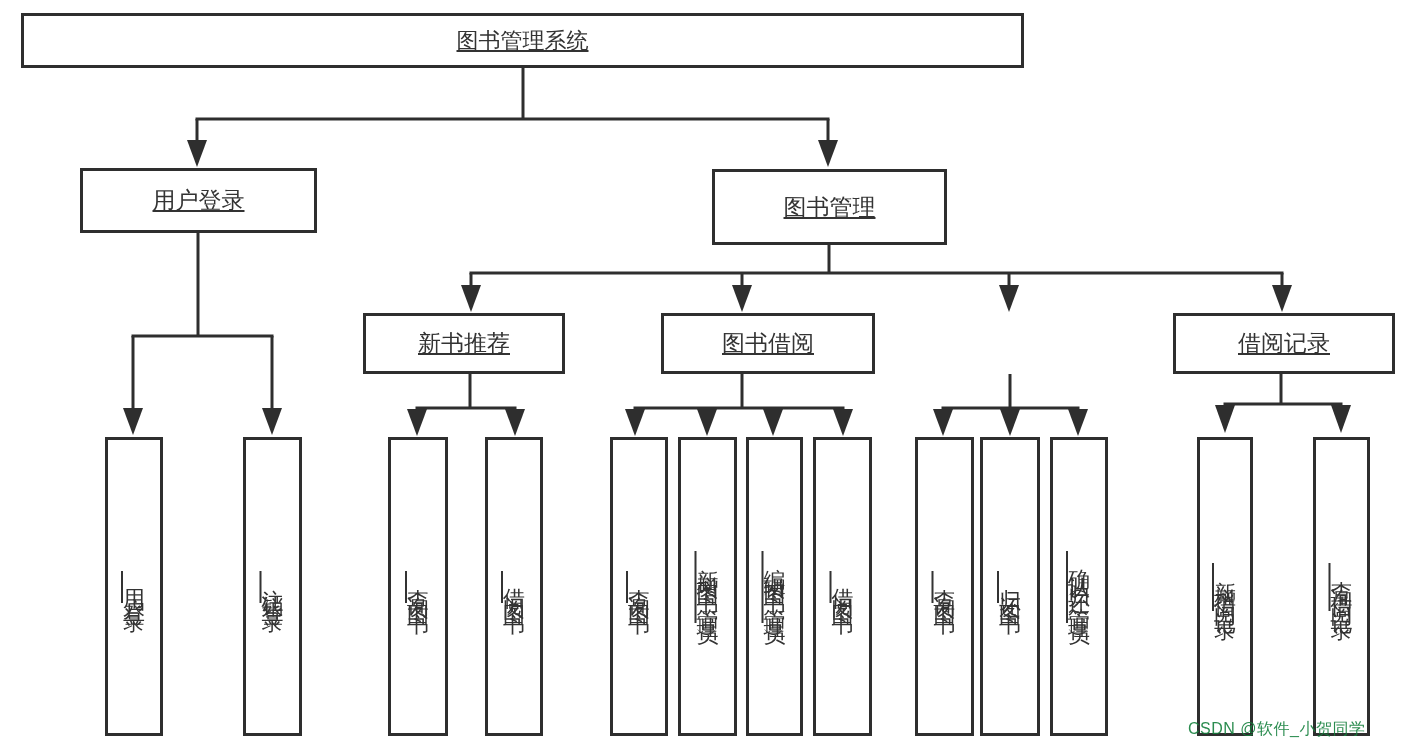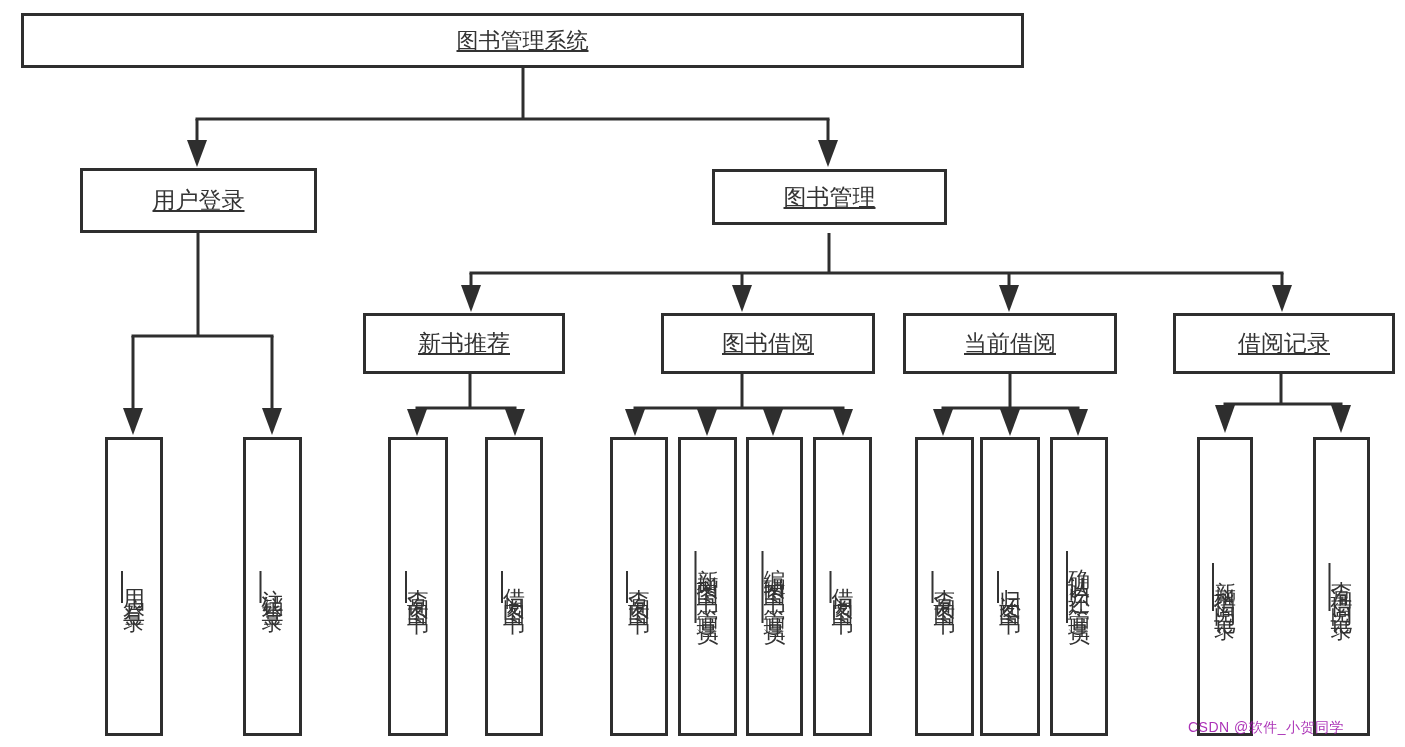--- a/index.html
+++ b/index.html
@@ -14,22 +14,22 @@
     box-sizing:border-box;text-align:center;text-decoration:underline;
   }
   .root-box{font-size:22px;}
   .lvl-box{font-size:23px;}
   .leaf-box{top:437px;height:299px;font-size:22px;}
   .vtext{
     writing-mode:vertical-rl;text-orientation:mixed;
     letter-spacing:8px;line-height:1;white-space:nowrap;
   }
   .watermark{
-    position:absolute;left:1188px;top:719px;font-size:14px;
-    color:#a21caf;opacity:.9;letter-spacing:.5px;white-space:nowrap;
+    position:absolute;left:1188px;top:719px;font-size:16px;
+    color:#15803d;opacity:.9;letter-spacing:.5px;white-space:nowrap;
   }
 </style>
 </head>
 <body>
 
 <div class="stage">
 
   <svg width="1405" height="747" viewBox="0 0 1405 747">
     <g stroke="#2e2e2e" stroke-width="3" fill="none">
 
@@ -86,32 +86,29 @@
     </g>
   </svg>
 
   <div class="box root-box" style="left:21px;top:13px;width:1003px;height:55px">
     <span>图书管理系统</span>
   </div>
 
   <div class="box lvl-box" style="left:80px;top:168px;width:237px;height:65px">
     <span>用户登录</span>
   </div>
-  <div class="box lvl-box" style="left:712px;top:169px;width:235px;height:56px">
+  <div class="box lvl-box" style="left:712px;top:169px;width:235px;height:76px">
     <span>图书管理</span>
   </div>
 
   <div class="box lvl-box" style="left:363px;top:313px;width:202px;height:61px">
     <span>新书推荐</span>
   </div>
   <div class="box lvl-box" style="left:661px;top:313px;width:214px;height:61px">
     <span>图书借阅</span>
-  </div>
-  <div class="box lvl-box" style="left:903px;top:313px;width:214px;height:61px">
-    <span>当前借阅</span>
   </div>
   <div class="box lvl-box" style="left:1173px;top:313px;width:222px;height:61px">
     <span>借阅记录</span>
   </div>
 
   <div class="box leaf-box" style="left:105px;width:58px">
     <span class="vtext">用户登录</span>
   </div>
   <div class="box leaf-box" style="left:243px;width:59px">
     <span class="vtext">注销登录</span>

